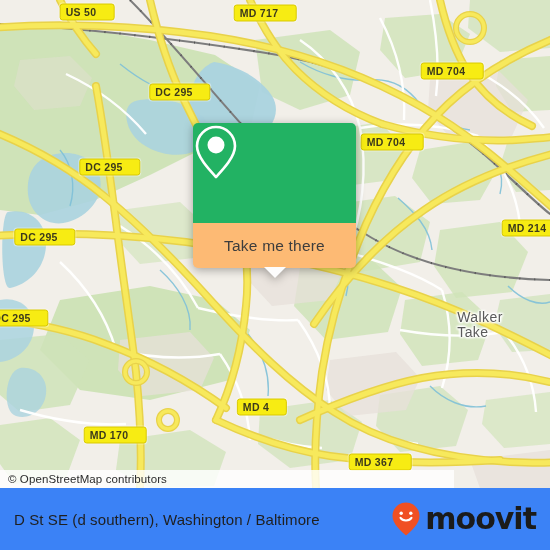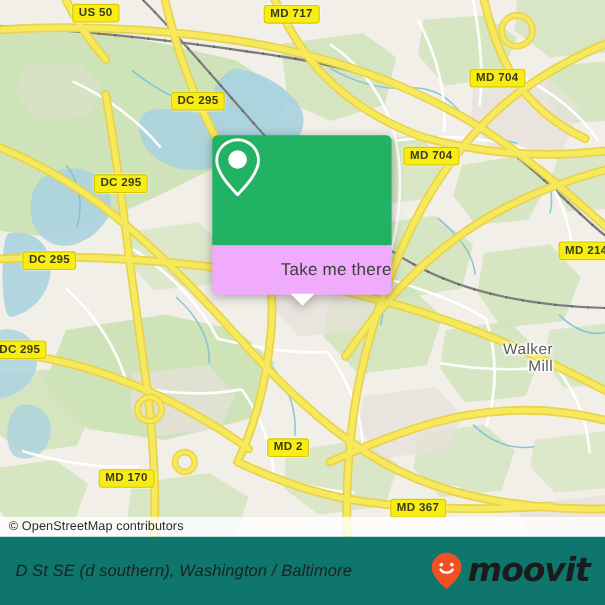--- a/index.html
+++ b/index.html
@@ -19,85 +19,84 @@
   #map svg{position:absolute;left:0;top:0;}
 
   .shield{
     position:absolute;
     background:#f7ec13;
     border:1.5px solid #d8c800;
     border-radius:3px;
     color:#3c3a1c;
     font-family:"Liberation Sans",sans-serif;
     font-size:10.5px;font-weight:bold;letter-spacing:.3px;
-    padding:2px 5px 2px 5px;
+    padding:2px 17px 2px 5px;
     line-height:11px;
     white-space:nowrap;
     transform:translate(-50%,-50%);
     box-shadow:0 0 0 1px rgba(255,255,255,.35);
   }
   .place-label{
     position:absolute;
     transform:translate(-50%,-50%);
     color:#5a5a5a;
     font-size:14px;
     letter-spacing:.4px;
-    text-align:right;
+    text-align:left;
     line-height:15px;
     white-space:nowrap;
     text-shadow:
       0 0 3px #fff, 0 0 3px #fff, 0 0 3px #fff,
       1px 1px 2px #fff, -1px -1px 2px #fff, 1px -1px 2px #fff, -1px 1px 2px #fff;
     pointer-events:none;
   }
 
   
   #popup{
     position:absolute;left:193px;top:123px;width:163px;
     filter:drop-shadow(0 2px 5px rgba(0,0,0,.32));
   }
   #popup .card-top{
     background:#22b263;
     height:100px;
     border-radius:5px 5px 0 0;
     display:flex;align-items:center;justify-content:center;
   }
   #popup .card-bottom{
-    background:#f0abfc;
+    background:#fdba74;
     height:45px;
     border-radius:0 0 5px 5px;
-    display:flex;align-items:center;justify-content:flex-end;
+    display:flex;align-items:center;justify-content:center;
     color:#3d3d3d;font-size:15.5px;letter-spacing:.2px;
   }
   #popup .tail{
     position:absolute;left:50%;bottom:-10px;margin-left:-11px;
     width:0;height:0;
     border-left:11px solid transparent;
     border-right:11px solid transparent;
     border-top:11px solid #fdfdfd;
   }
 
   
   #attrib{
-    position:absolute;left:0;top:470px;width:550px;height:18px;
+    position:absolute;left:0;top:470px;width:454px;height:18px;
     background:rgba(255,255,255,.82);
     display:flex;align-items:center;
     padding-left:8px;
     font-size:11.5px;color:#2b2b2b;
     letter-spacing:.1px;
   }
 
   
   #footer{
     position:absolute;left:0;top:488px;width:550px;height:62px;
-    background:#0f766e;
+    background:#3b82f6;
     display:flex;align-items:center;justify-content:space-between;
     padding:0 14px 0 14px;
     overflow:hidden;
-    font-style:italic;
   }
   #footer-title{
     position:relative;
     font-size:15px;color:#1f1f1f;letter-spacing:.1px;white-space:nowrap;
   }
   #logo{position:relative;display:flex;align-items:center;gap:4px;}
   #logo .wordmark{
     font-family:"DejaVu Sans",sans-serif;
     font-size:30px;font-weight:bold;color:#1b1b1b;letter-spacing:-1px;
     line-height:30px;
@@ -270,27 +269,27 @@
 
     <div class="shield" style="left:87px;top:12px">US 50</div>
     <div class="shield" style="left:265px;top:13px">MD 717</div>
     <div class="shield" style="left:452px;top:71px">MD 704</div>
     <div class="shield" style="left:180px;top:92px">DC 295</div>
     <div class="shield" style="left:392px;top:142px">MD 704</div>
     <div class="shield" style="left:110px;top:167px">DC 295</div>
     <div class="shield" style="left:533px;top:228px">MD 214</div>
     <div class="shield" style="left:45px;top:237px">DC 295</div>
     <div class="shield" style="left:18px;top:318px">DC 295</div>
-    <div class="shield" style="left:262px;top:407px">MD 2</div>
+    <div class="shield" style="left:262px;top:407px">MD 4</div>
     <div class="shield" style="left:115px;top:435px">MD 170</div>
     <div class="shield" style="left:380px;top:462px">MD 367</div>
 
     <div class="place-label" style="left:480px;top:325px">
       <div>Walker</div>
-      <div>Mill</div>
+      <div>Take</div>
     </div>
 
     <div id="popup">
       <div class="card-top">
         <svg width="46" height="58" viewBox="0 0 46 58">
           <path d="M23,4 C12.5,4 4,12.5 4,23 C4,34 16,46.5 23,54 C30,46.5 42,34 42,23 C42,12.5 33.5,4 23,4 Z" fill="none" stroke="#ffffff" stroke-width="2.6" stroke-linejoin="round"></path>
           <circle cx="23" cy="22" r="8.5" fill="#ffffff"></circle>
         </svg>
       </div>
       <div class="card-bottom">

